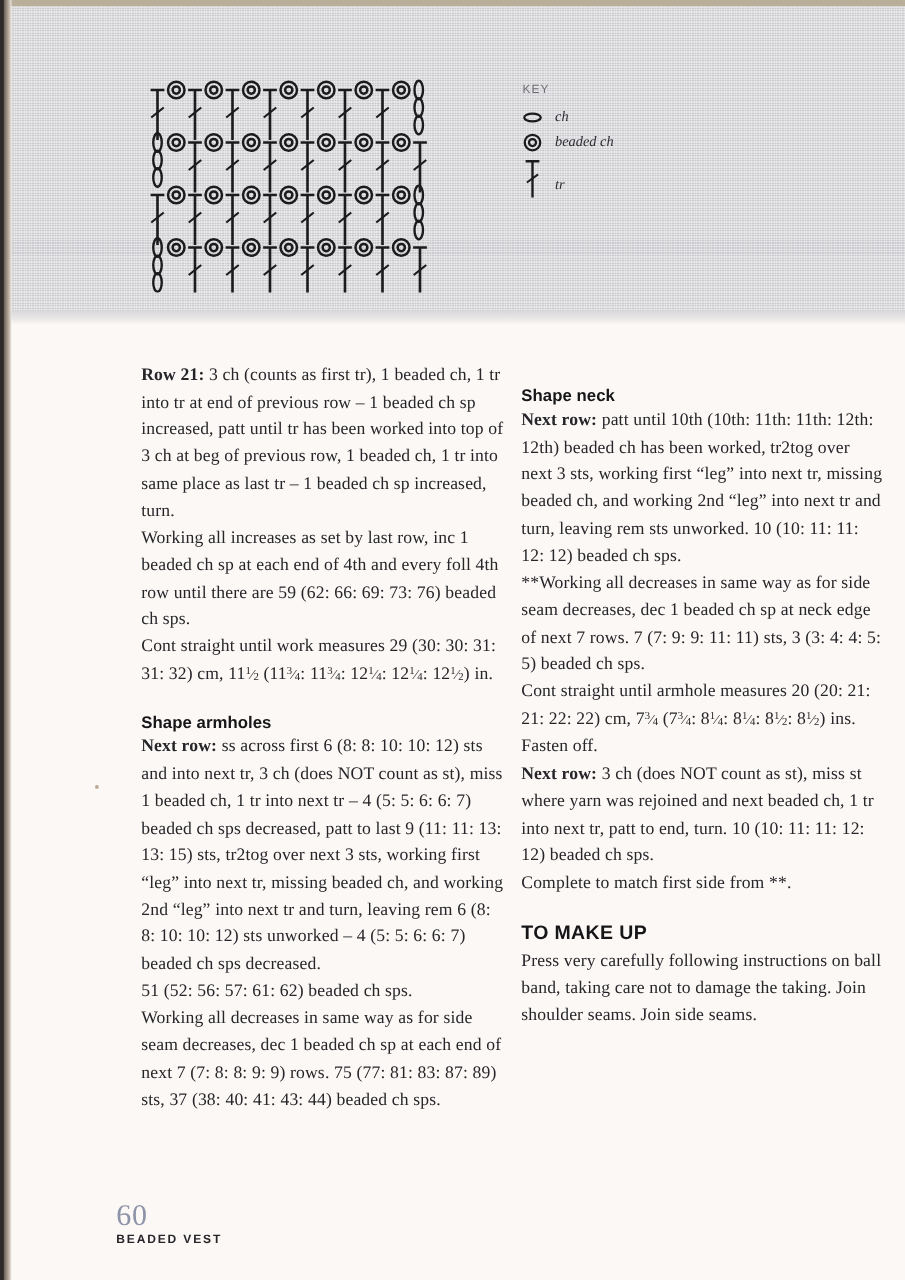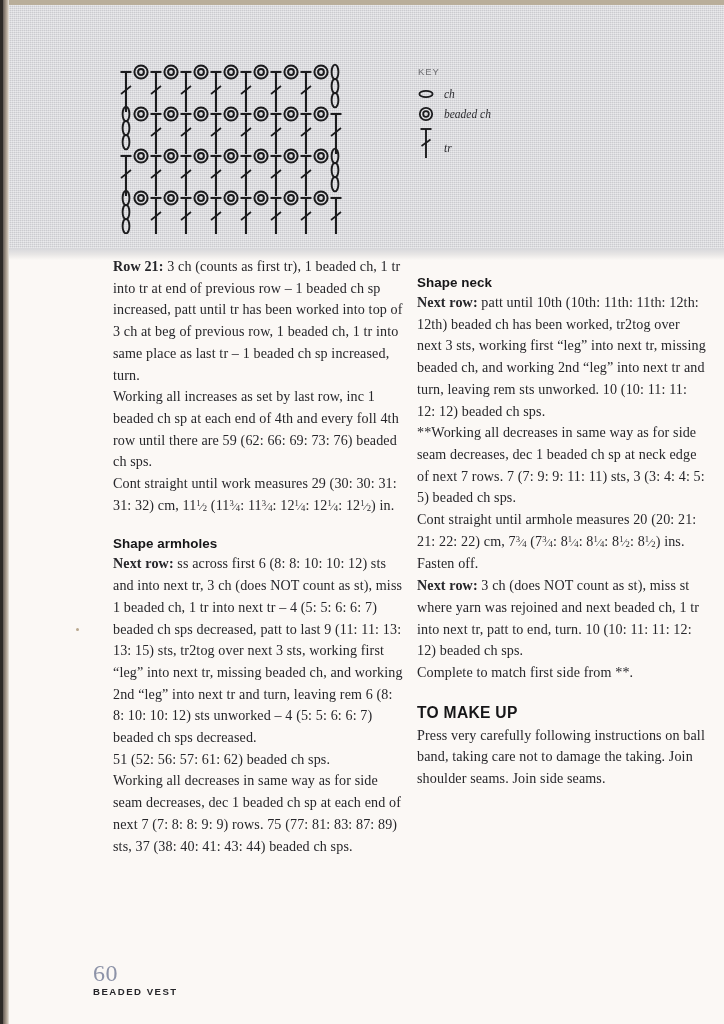--- a/index.html
+++ b/index.html
@@ -123,21 +123,21 @@
   #key .key-row.tall .key-label { padding-top: 18px; }
 
   
   #body-area {
     position: absolute;
     left: 0; top: 256px;
     width: 724px; height: 768px;
   }
   .col {
     position: absolute;
-    top: 0;
+    top: 34px;
     width: 291px;
   }
   #col-left  { left: 113px; }
   #col-right { left: 417px; }
 
   p.para {
     margin: 0;
     font-size: 14.1px;
     line-height: 21.7px;
     color: #26262a;

